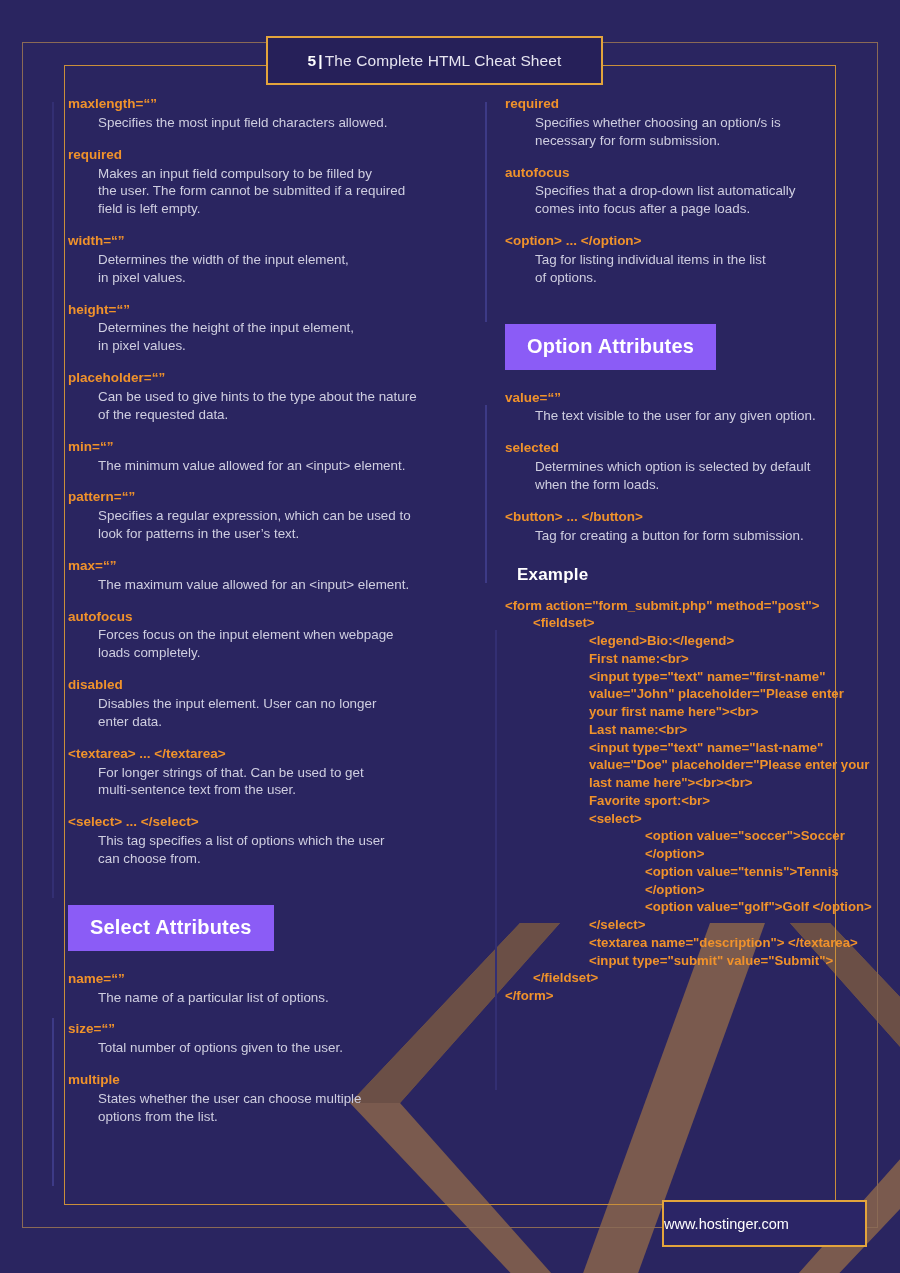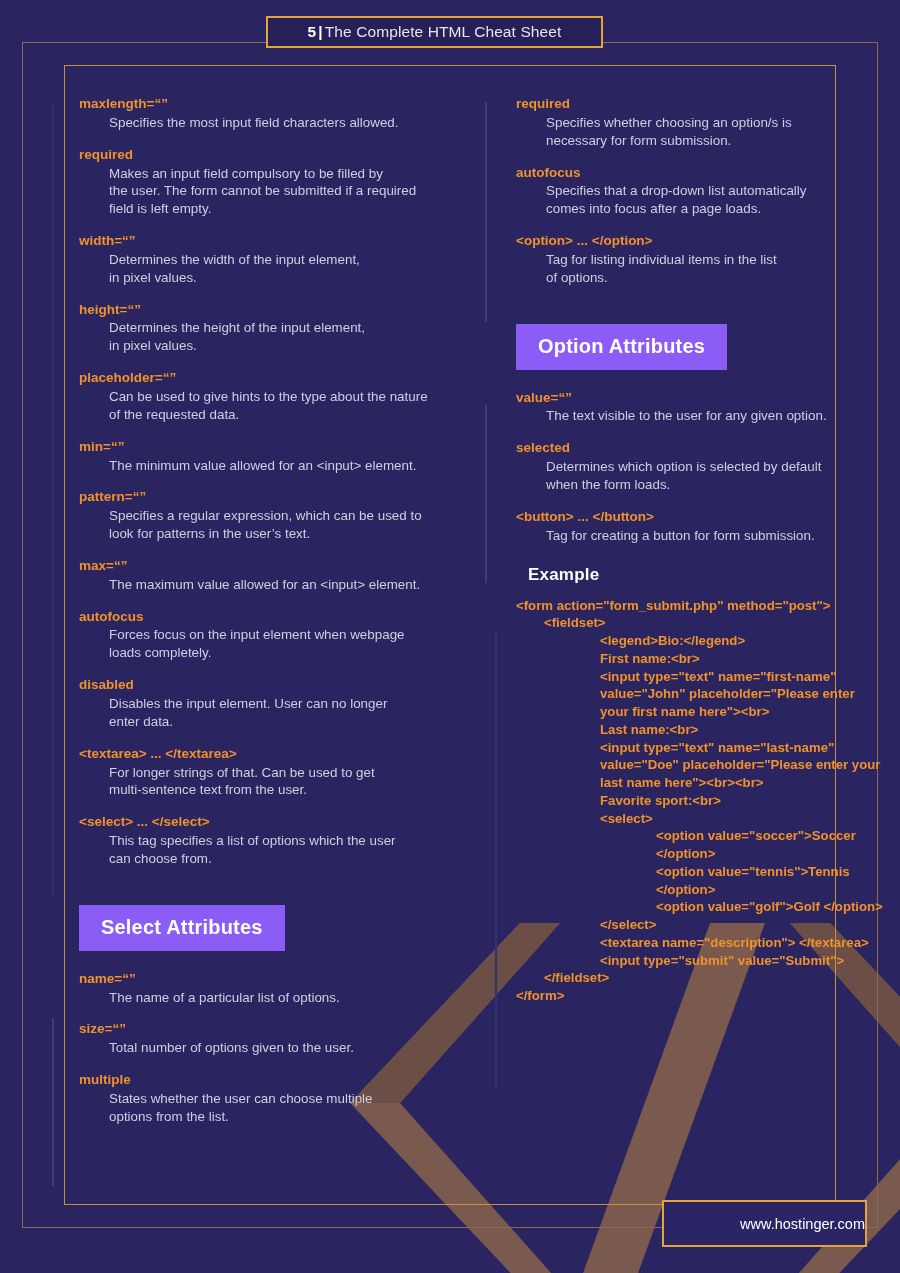--- a/index.html
+++ b/index.html
@@ -19,31 +19,31 @@
     position:absolute; left:22px; top:42px; right:22px; bottom:45px;
     border:1.5px solid #8a6a55;
   }
   .frame-inner {
     position:absolute; left:41px; top:22px; right:41px; bottom:22px;
     border:1.5px solid #c98f3a;
   }
 
   
   .title-plaque {
-    position:absolute; left:266px; top:16px; width:337px; height:32px;
+    position:absolute; left:266px; top:36px; width:337px; height:49px;
     border:2px solid #e3a43c; background:#262059;
     display:flex; align-items:center; justify-content:center;
     z-index:6;
   }
   .title-text { font-size:15.5px; color:#e6e4f0; letter-spacing:.1px; white-space:nowrap; }
   .title-text .pg { font-weight:bold; color:#ffffff; }
   .title-text .bar { font-weight:bold; color:#ffffff; padding:0 2px; }
 
   
-  .content { position:absolute; left:11px; top:96px; width:832px; height:1090px; z-index:4; }
+  .content { position:absolute; left:0; top:96px; width:832px; height:1090px; z-index:4; }
   .col { position:absolute; top:0; }
   .col-left  { left:68px;  width:400px; }
   .col-right { left:505px; width:370px; }
 
   .divider {
     position:absolute; left:485px; top:102px; width:2px; height:220px;
     background:#3d3a86; z-index:3;
   }
   .divider2 {
     position:absolute; left:485px; top:405px; width:2px; height:178px;
@@ -92,21 +92,21 @@
   }
   .code .ind1 { display:block; padding-left:0px; }
   .code .ind2 { display:block; padding-left:28px; }
   .code .ind3 { display:block; padding-left:84px; }
   .code .ind4 { display:block; padding-left:140px; }
 
   
   .url-plaque {
     position:absolute; left:662px; top:1200px; width:205px; height:47px;
     border:2px solid #e3a43c; background:#2b2566;
-    display:flex; align-items:center; justify-content:flex-end; z-index:7;
+    display:flex; align-items:center; justify-content:flex-start; z-index:7;
   }
   .url-text { color:#ffffff; font-size:14.5px; }
 </style>
 </head>
 <body>
 
 <div class="watermark">
   <svg class="wm-svg" viewBox="0 0 620 420">
 
     <polygon points="200,10 240,10 80,190 240,370 200,370 30,190" fill="#7a5a4e"></polygon>

